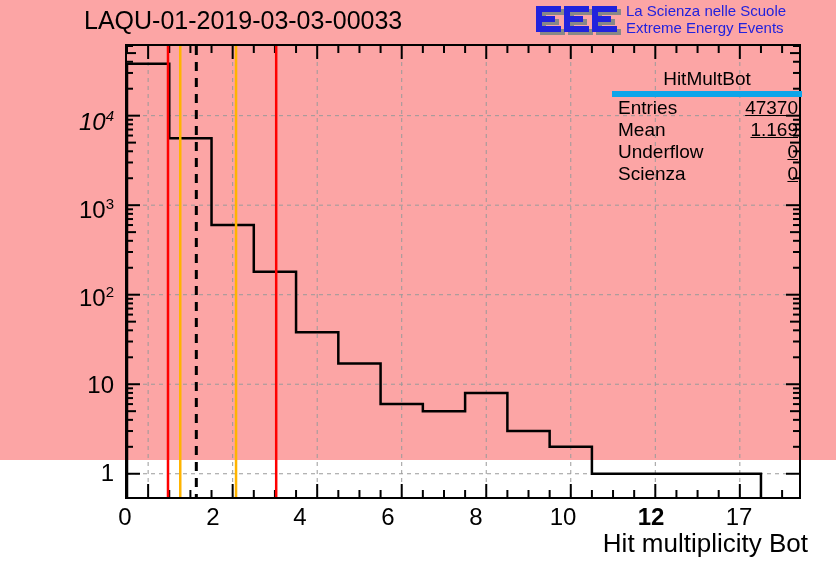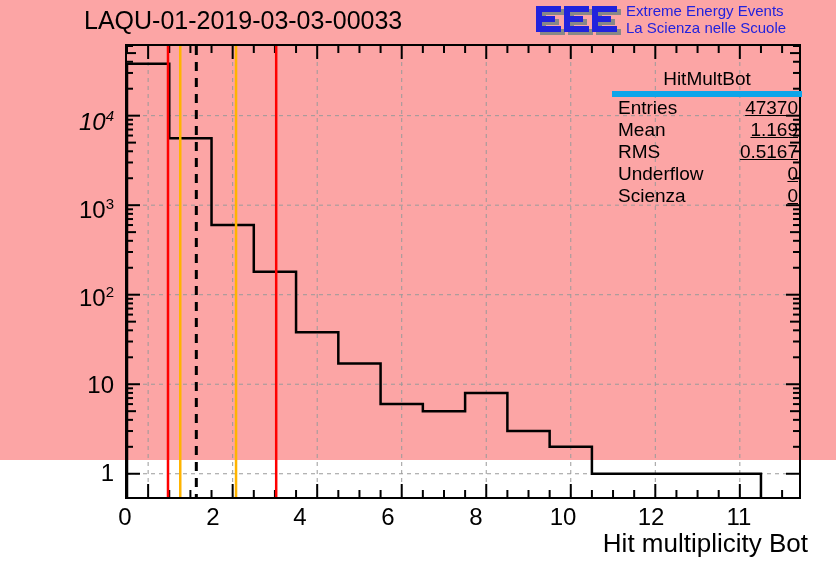--- a/index.html
+++ b/index.html
@@ -69,39 +69,39 @@
         <rect x="30" y="4" width="6" height="26"></rect>
         <rect x="30" y="14" width="19" height="6"></rect>
         <rect x="30" y="24" width="25" height="6"></rect>
         <rect x="58" y="4" width="25" height="6"></rect>
         <rect x="58" y="4" width="6" height="26"></rect>
         <rect x="58" y="14" width="19" height="6"></rect>
         <rect x="58" y="24" width="25" height="6"></rect>
       </g>
     </svg>
     <div class="logo-lines">
+      <div class="logo-line">La Scienza nelle Scuole</div>
       <div class="logo-line">Extreme Energy Events</div>
-      <div class="logo-line">La Scienza nelle Scuole</div>
     </div>
   </div>
 
   <div class="ylab" style="left:46px;top:107px;width:68px;font-style:italic;">10<sup>4</sup></div>
   <div class="ylab" style="left:46px;top:195px;width:68px;">10<sup>3</sup></div>
   <div class="ylab" style="left:46px;top:283px;width:68px;">10<sup>2</sup></div>
   <div class="ylab" style="left:46px;top:371px;width:68px;">10</div>
   <div class="ylab" style="left:46px;top:459px;width:68px;">1</div>
 
   <div class="xlab" style="left:105px;top:503px;width:40px;">0</div>
   <div class="xlab" style="left:193px;top:503px;width:40px;">2</div>
   <div class="xlab" style="left:280px;top:503px;width:40px;">4</div>
   <div class="xlab" style="left:368px;top:503px;width:40px;">6</div>
   <div class="xlab" style="left:456px;top:503px;width:40px;">8</div>
   <div class="xlab" style="left:543px;top:503px;width:40px;">10</div>
-  <div class="xlab" style="left:631px;top:503px;width:40px;">12</div>
-  <div class="xlab" style="left:719px;top:503px;width:40px;">11</div>
+  <div class="xlab" style="left:631px;top:503px;width:40px;font-weight:bold;">12</div>
+  <div class="xlab" style="left:719px;top:503px;width:40px;">17</div>
 
   <div id="x-axis-title">Hit multiplicity Bot</div>
 
   <div id="plot-frame">
     <svg id="plot-svg" width="672" height="451" viewBox="0 0 672 451">
       <g id="grid-layer">
           <line x1="0" y1="427.7563831584422" x2="672" y2="427.7563831584422" stroke="#9a9a9a" stroke-width="1" stroke-dasharray="4,4"></line>
           <line x1="0" y1="338.2329753081576" x2="672" y2="338.2329753081576" stroke="#9a9a9a" stroke-width="1" stroke-dasharray="4,4"></line>
           <line x1="0" y1="248.70956745787305" x2="672" y2="248.70956745787305" stroke="#9a9a9a" stroke-width="1" stroke-dasharray="4,4"></line>
           <line x1="0" y1="159.18615960758848" x2="672" y2="159.18615960758848" stroke="#9a9a9a" stroke-width="1" stroke-dasharray="4,4"></line>
@@ -283,24 +283,20 @@
     <div id="stats-rows">
         <div class="srow">
           <span class="skey">Entries</span>
           <span class="sval">47370</span>
         </div>
         <div class="srow">
           <span class="skey">Mean</span>
           <span class="sval">1.169</span>
         </div>
         <div class="srow">
-          <span class="skey">RMS</span>
-          <span class="sval">0.5167</span>
-        </div>
-        <div class="srow">
           <span class="skey">Underflow</span>
           <span class="sval">0</span>
         </div>
         <div class="srow">
           <span class="skey">Scienza</span>
           <span class="sval">0</span>
         </div>
       </div>
   </div>
 

